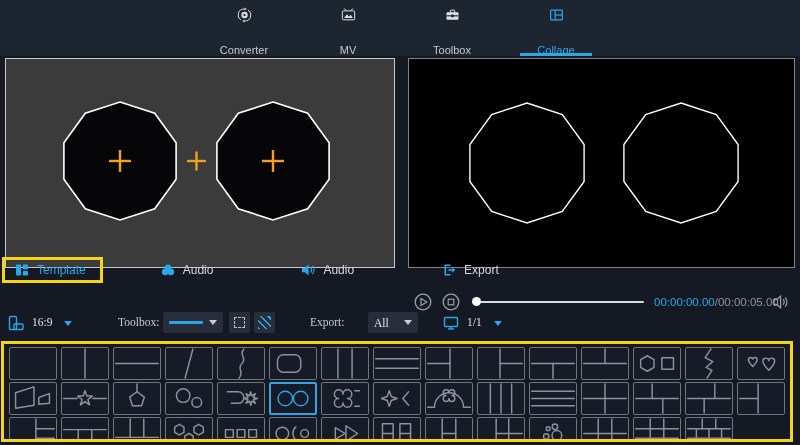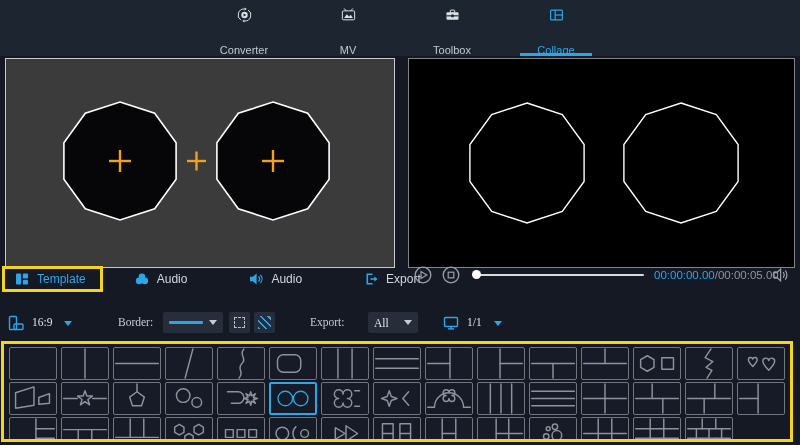--- a/index.html
+++ b/index.html
@@ -20,29 +20,29 @@
   .nav-item.active .nav-label { color:#2ba7e8; }
   .nav-underline { position:absolute; bottom:0; left:50%; transform:translateX(-50%);
     width:72px; height:3px; background:#2ba7e8; }
   
   .editor-panel { position:absolute; left:5px; top:58px; width:390px; height:210px;
     background:#3b3b3b; border:1px solid #c9c9c9; }
   .preview-panel { position:absolute; left:408px; top:58px; width:387px; height:210px;
     background:#000; border:1px solid #838383; }
   .editor-panel svg, .preview-panel svg { width:100%; height:100%; display:block; }
   
-  .tabbar { position:absolute; left:0; top:263px; width:400px; height:32px;
-    display:flex; align-items:center; }
+  .tabbar { position:absolute; left:0; top:254px; width:400px; height:32px;
+    display:flex; align-items:center;gap:26px; }
   .tab { display:flex; align-items:center; gap:8px; padding:5px 10px; }
   .tab svg { width:14px; height:14px; }
   .tab-label { font-size:12px; color:#d3d7dd; }
   .tab.active .tab-label { color:#2ba7e8; }
   .tab.highlighted { border:3px solid #f6d515; padding:3px 14px 3px 10px; margin-left:2px; }
   
-  .player { position:absolute; left:408px; top:259px; width:392px; height:32px; }
+  .player { position:absolute; left:408px; top:286px; width:392px; height:32px; }
   .pbtn { position:absolute; top:7px; width:18px; height:18px; background:none; border:none; padding:0; }
   .pbtn svg { width:18px; height:18px; display:block; }
   .seek { position:absolute; left:66px; top:15px; width:170px; height:2px;
     background:#d7dade; border-radius:1px; }
   .seek-knob { position:absolute; left:-2px; top:-4px; width:9px; height:9px;
     border-radius:50%; background:#fff; }
   .timecode { position:absolute; left:246px; top:10px; font-size:11.5px; white-space:nowrap; }
   .time-current { color:#2ba7e8; }
   .time-total { color:#8f959e; }
   .volume { position:absolute; right:10px; top:7px; width:18px; height:18px; }
@@ -206,21 +206,21 @@
 </div>
 
 <div class="toolbar">
   <svg class="icon16" style="left:8px" viewBox="0 0 16 16">
     <rect x="1.5" y="1.5" width="7" height="13" rx="1" stroke="#2ba7e8" fill="none" stroke-width="1.4"></rect>
     <rect x="6" y="9" width="9" height="5.5" rx="1" stroke="#2ba7e8" fill="none" stroke-width="1.4"></rect>
   </svg>
   <span class="lbl" style="left:32px; color:#dfe3e8">16:9</span>
   <div class="caret abs" style="left:64px"></div>
 
-  <span class="lbl" style="left:118px">Border:</span>
+  <span class="lbl" style="left:118px">Toolbox:</span>
   <div class="dd-border">
     <div class="border-line"></div>
     <div class="caret gray"></div>
   </div>
   <button class="sq-btn" style="left:229px">
     <div class="dashed-box"></div>
   </button>
   <button class="sq-btn" style="left:254px">
     <div class="hatch-box"></div>
   </button>

